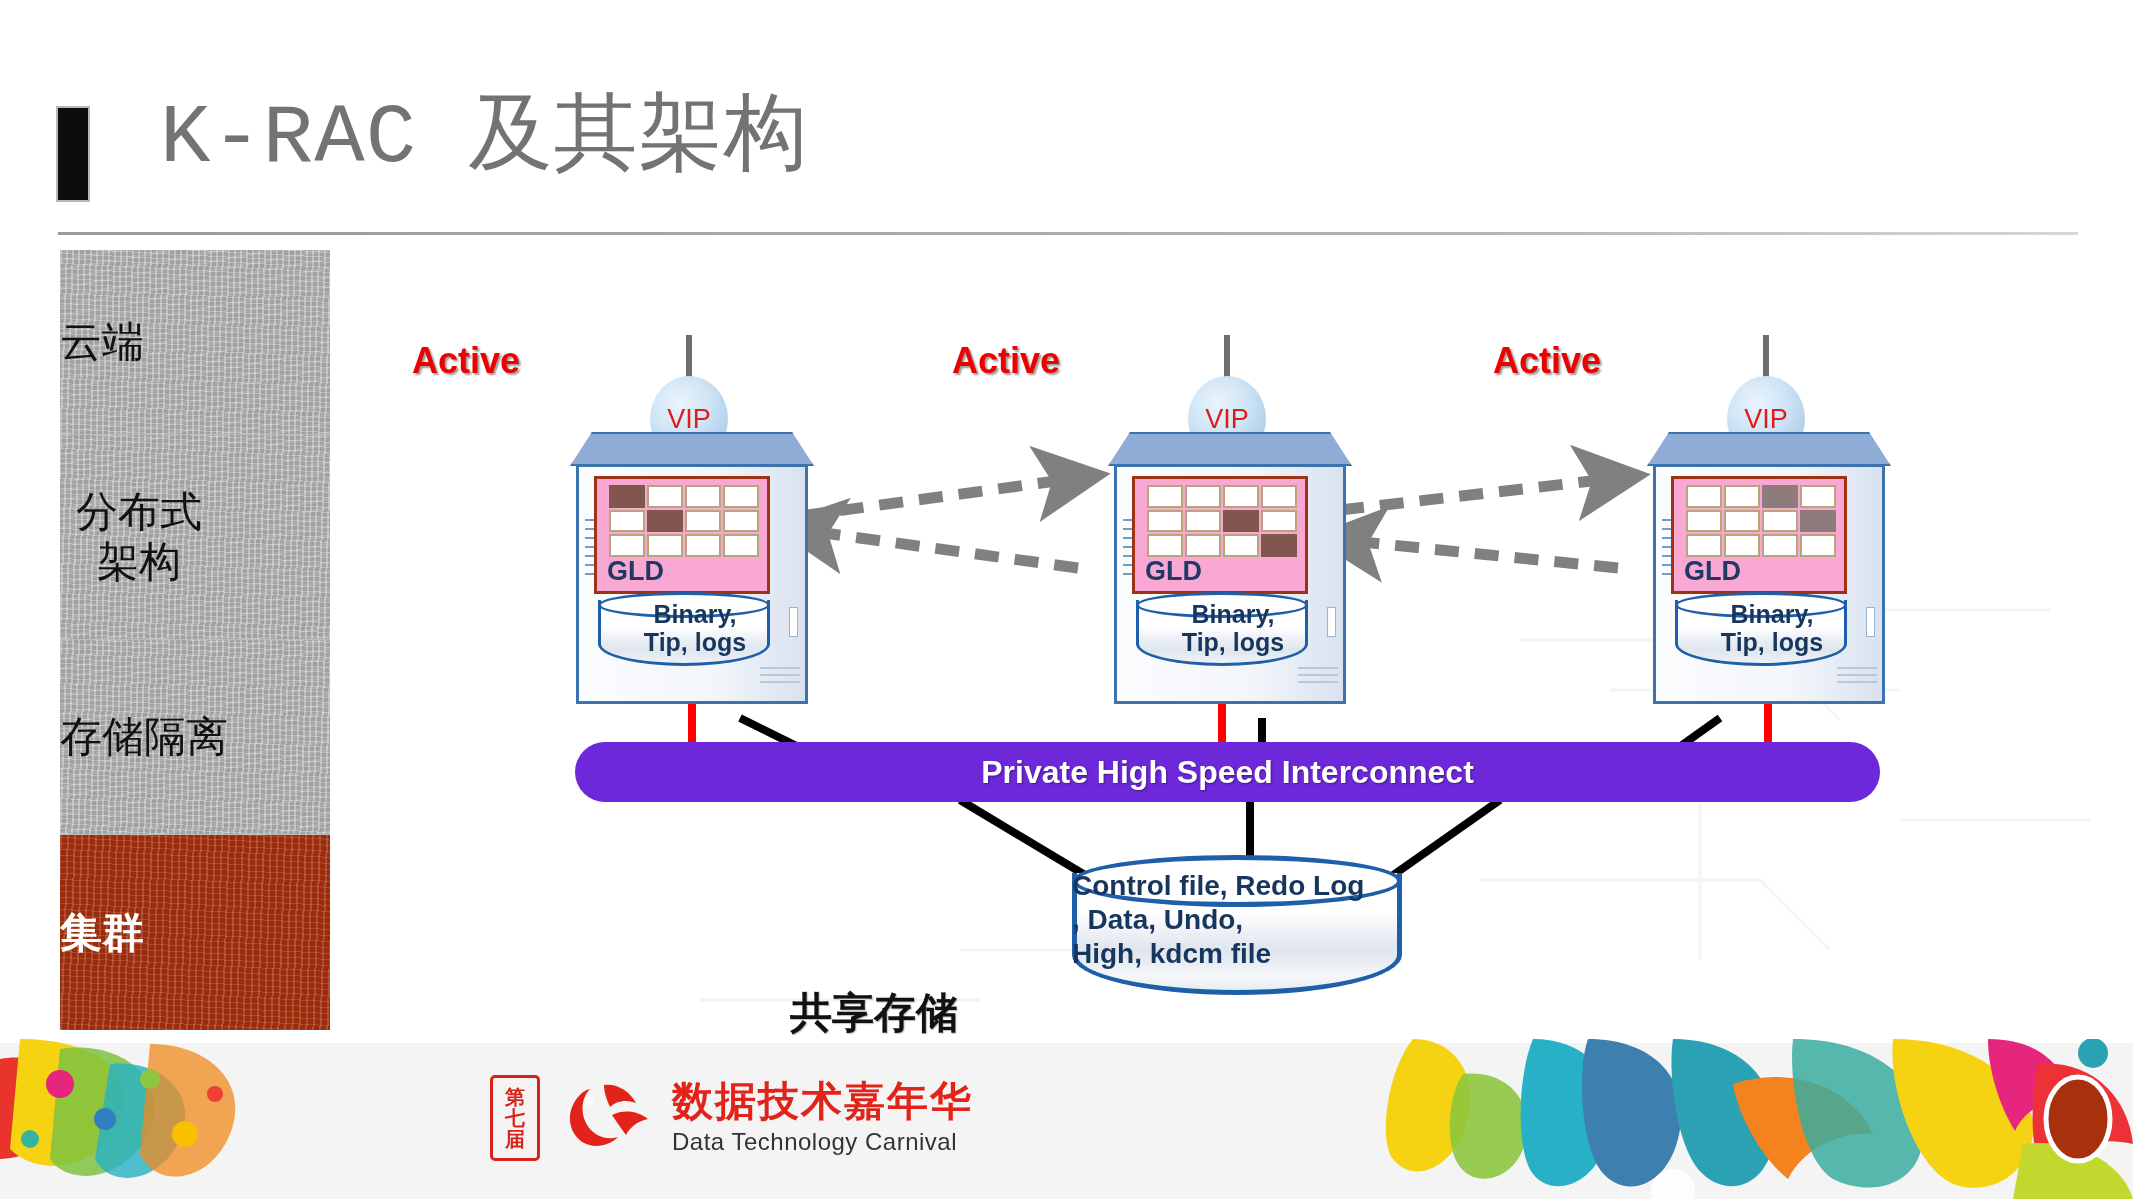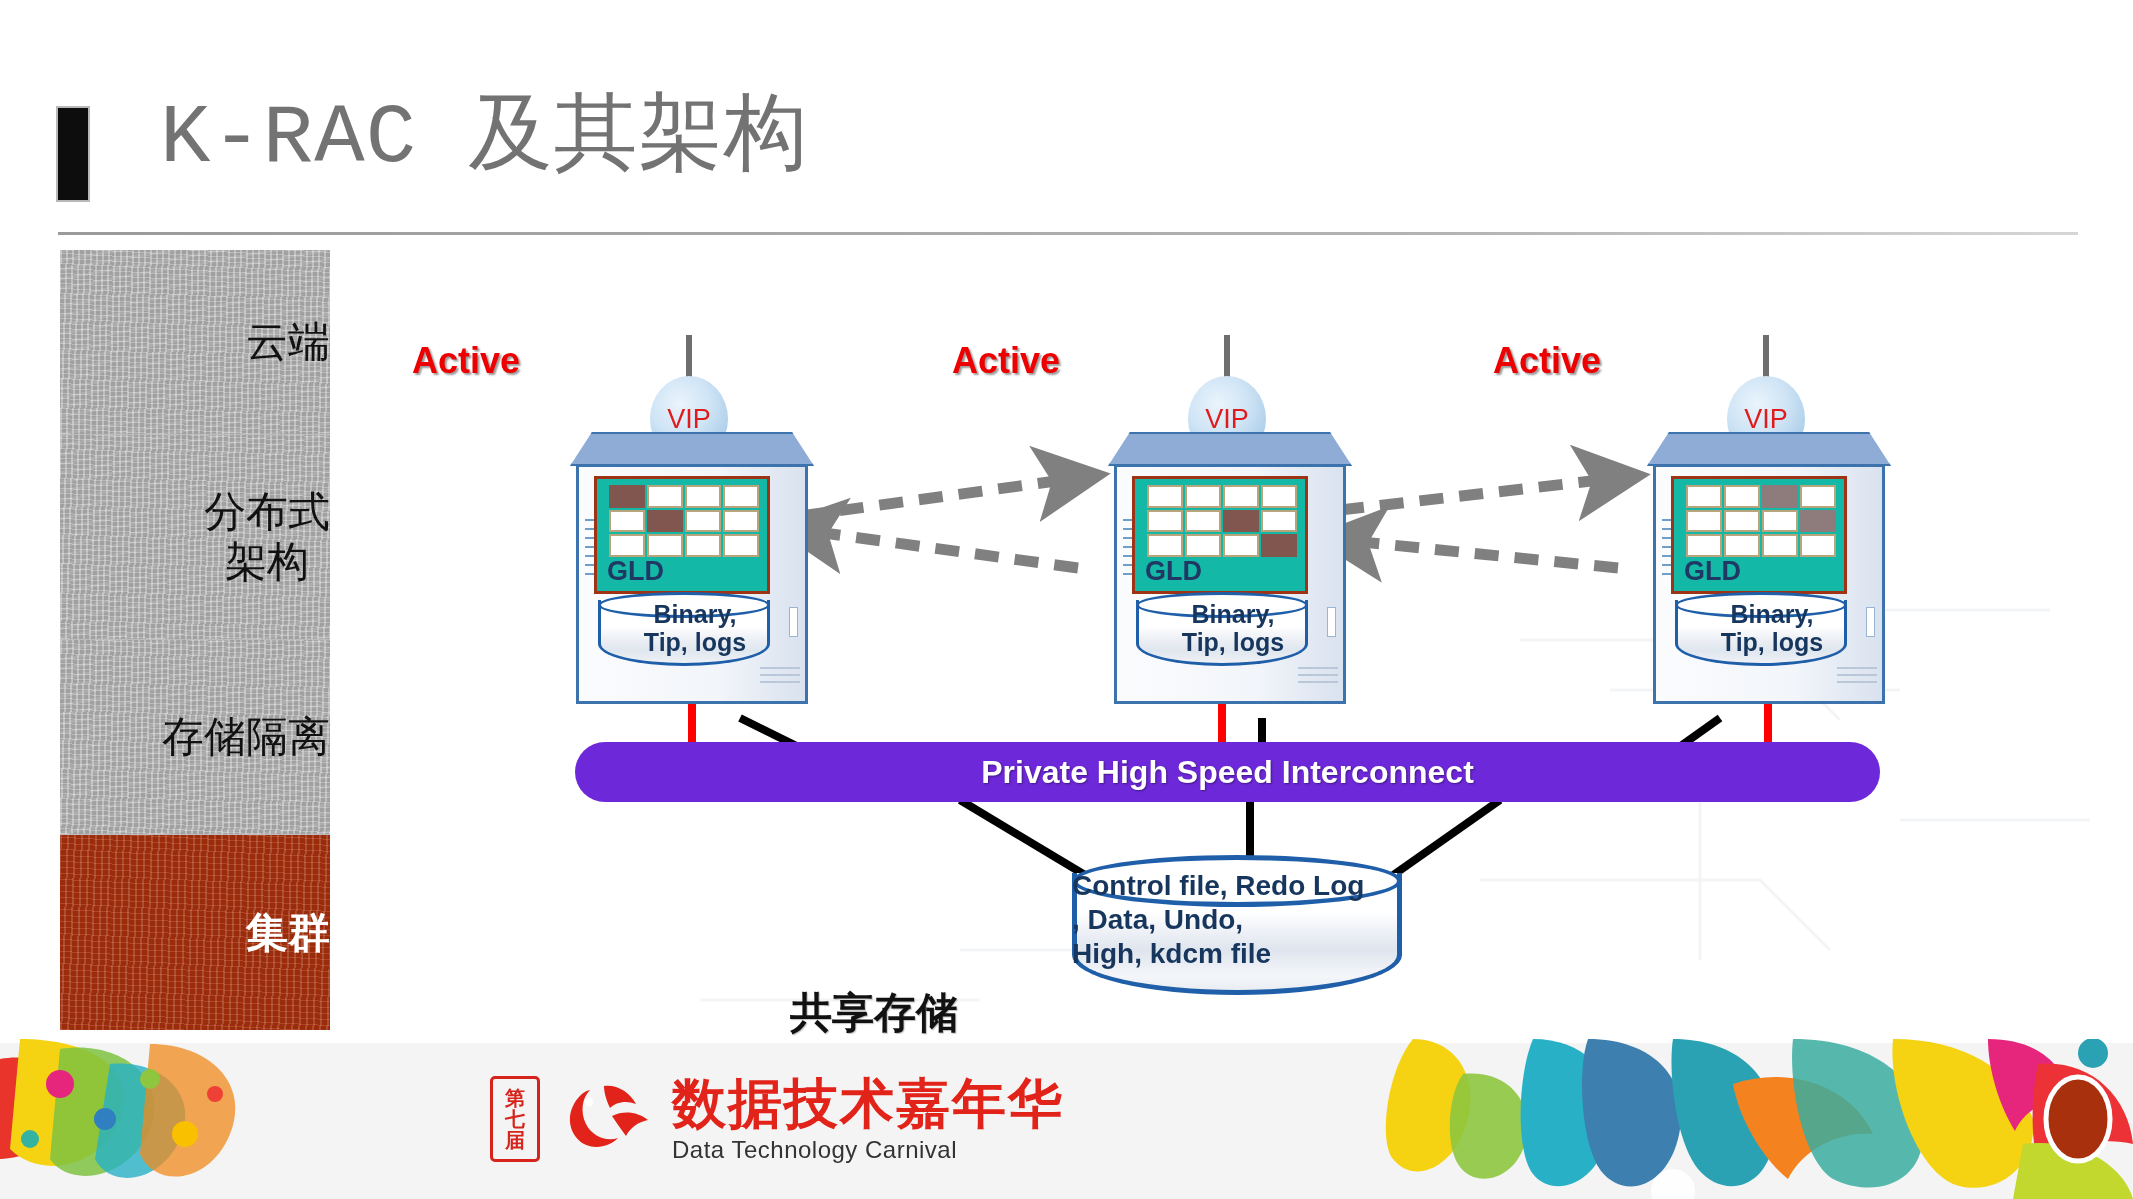--- a/index.html
+++ b/index.html
@@ -31,21 +31,21 @@
   }
 
   
   .sidebar {
     position: absolute; left: 60px; top: 250px;
     width: 270px; height: 780px;
     display: flex; flex-direction: column;
   }
   .side-item {
     position: relative;
-    display: flex; align-items: center; justify-content: flex-end;
+    display: flex; align-items: center; justify-content: flex-start;
     text-align: center;
     font-size: 42px; line-height: 1.18;
     color: #111;
     border-bottom: 1px solid #bdbdbd;
     background-color: #a9a9a9;
     background-image:
       repeating-linear-gradient(92deg, rgba(255,255,255,.32) 0 2px, rgba(255,255,255,0) 2px 6px),
       repeating-linear-gradient(3deg, rgba(255,255,255,.20) 0 1px, rgba(0,0,0,.05) 1px 5px),
       repeating-linear-gradient(170deg, rgba(255,255,255,.14) 0 3px, rgba(0,0,0,0) 3px 9px);
   }
@@ -126,21 +126,21 @@
     background: #fff; border: 1px solid #9ab4d2;
   }
   .node .lines {
     position: absolute; right: 5px; bottom: 18px; width: 40px; height: 16px;
     background: repeating-linear-gradient(to bottom, #b9c7d9 0 2px, transparent 2px 7px);
   }
 
   
   .gld {
     position: absolute; left: 18px; top: 44px; width: 176px; height: 118px;
-    background: #14b8a6; border: 3px solid #9e3316;
+    background: #f9a8d4; border: 3px solid #9e3316;
   }
   .gld-grid {
     position: absolute; left: 12px; top: 6px;
     width: 150px; height: 72px;
     display: grid;
     grid-template-columns: repeat(4, 1fr);
     grid-template-rows: repeat(3, 1fr);
     gap: 2px;
   }
   .gld-grid .cell { border: 2px solid #b8a57c; background: #fff; }
@@ -213,21 +213,21 @@
     display: flex; align-items: center; gap: 20px;
   }
   .jie-badge {
     width: 50px; height: 86px; border: 3px solid #d6231b; border-radius: 5px;
     color: #d6231b; font-size: 20px; font-weight: 700;
     display: flex; flex-direction: column; align-items: center; justify-content: center;
     line-height: 1.05; letter-spacing: 0;
   }
   .bird { width: 92px; height: 86px; }
   .brand-words { display: flex; flex-direction: column; }
-  .brand-cn { font-size: 54px; font-weight: 700; color: #e2231a; letter-spacing: 2px; line-height: 1.05; }
+  .brand-cn { font-size: 41px; font-weight: 700; color: #e2231a; letter-spacing: 2px; line-height: 1.05; }
   .brand-en { font-size: 24px; color: #333; letter-spacing: .5px; margin-top: 4px; }
   .art { position: absolute; right: 0; top: 0; width: 1000px; height: 160px; }
   .art-left { position: absolute; left: 0; top: 0; width: 330px; height: 160px; }
 </style>
 </head>
 <body>
 
 <div id="slide">
 
   <div class="title-accent"></div>

